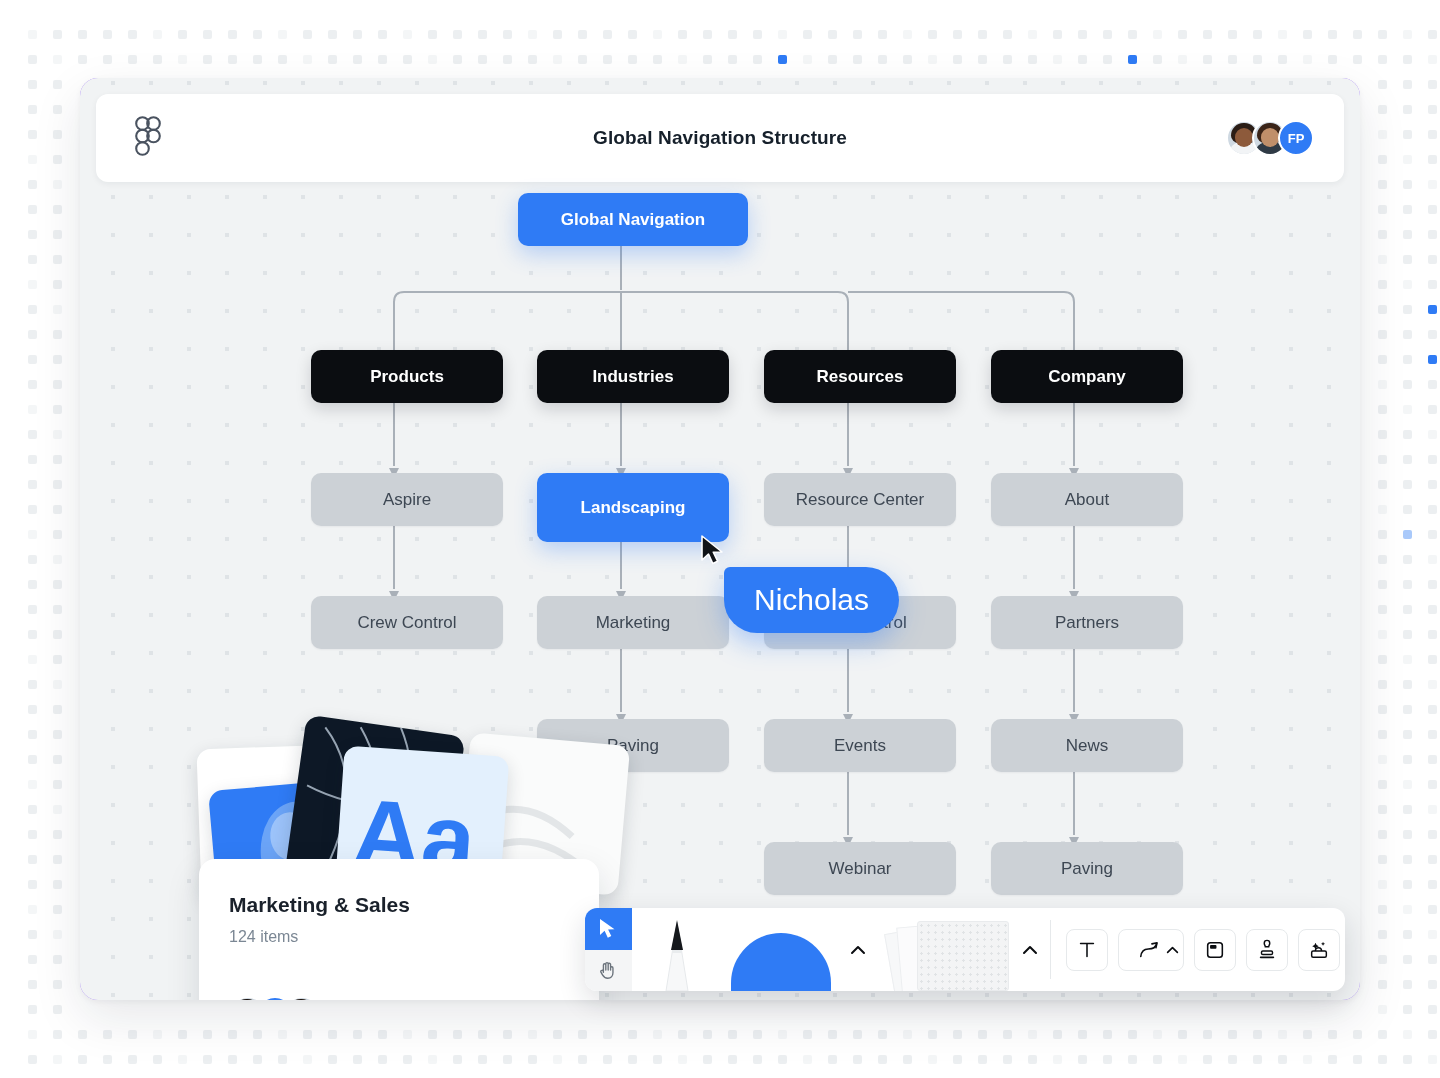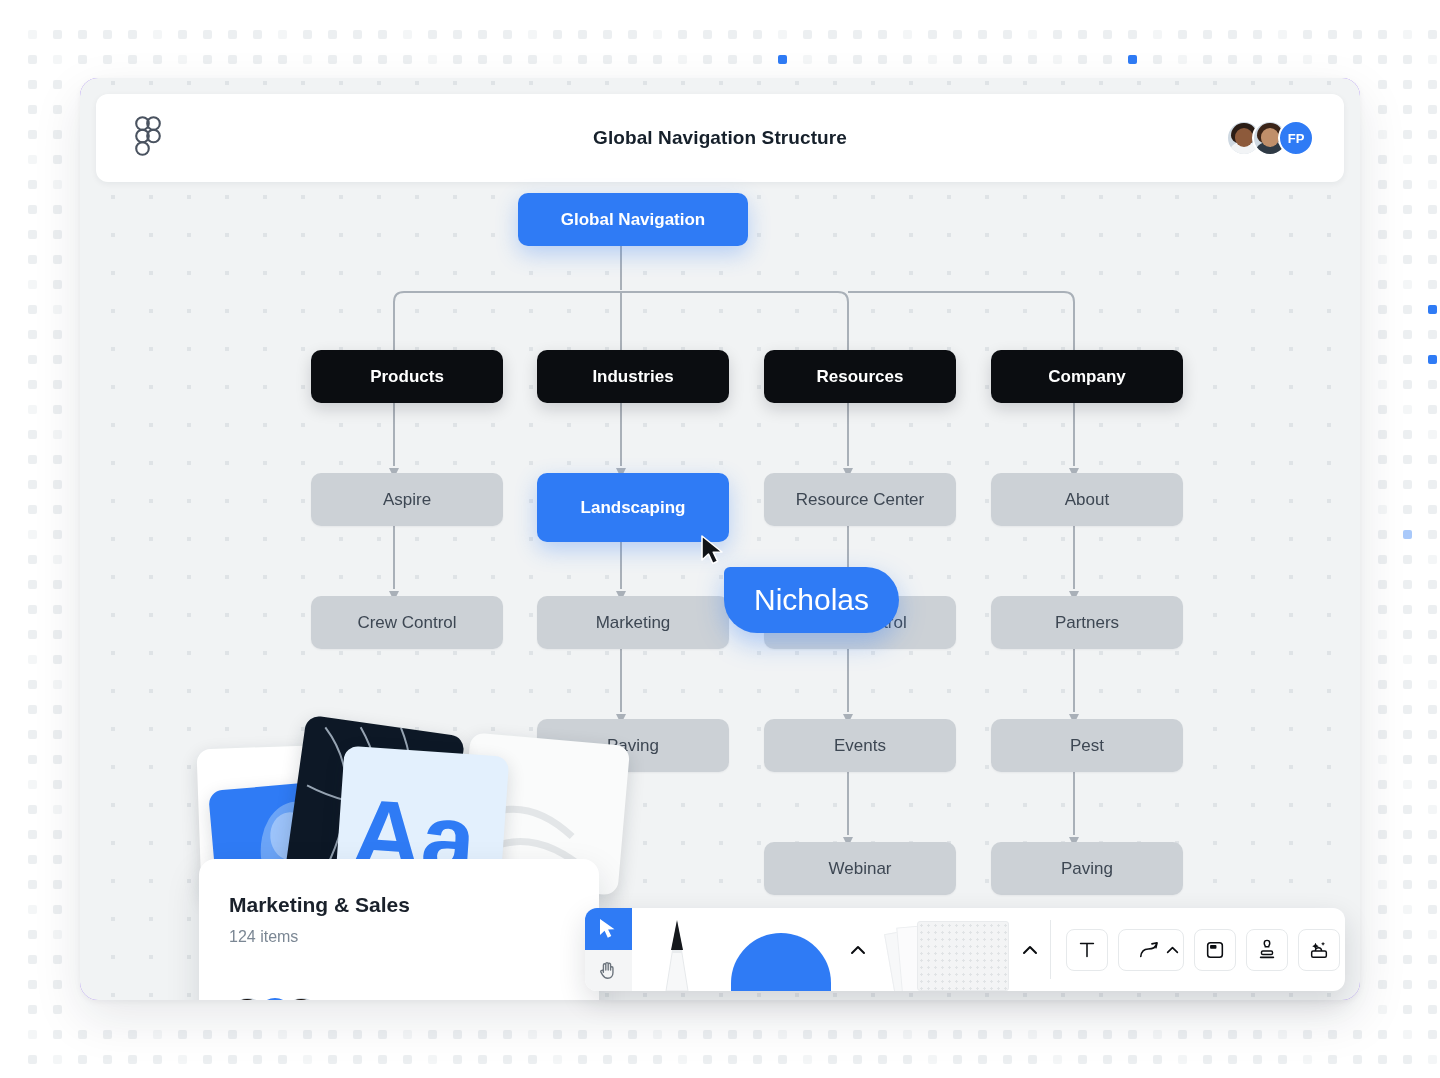--- a/index.html
+++ b/index.html
@@ -676,21 +676,21 @@
       <span>Webinar</span>
     </div>
 
     <div class="node gray" style="left:899px;top:518px;width:192px;height:53px">
       <span>Partners</span>
     </div>
     <div class="node gray" style="left:899px;top:395px;width:192px;height:53px">
       <span>About</span>
     </div>
     <div class="node gray" style="left:899px;top:641px;width:192px;height:53px">
-      <span>Pest</span>
+      <span>News</span>
     </div>
     <div class="node gray" style="left:899px;top:764px;width:192px;height:53px">
       <span>Paving</span>
     </div>
 
     <div class="cursor-wrap" style="left:620px;top:457px">
       <svg class="cursor-arrow" width="26" height="32" viewBox="0 0 26 32">
         <path d="M2 1 L2 25 L8.5 19.2 L12.8 28.5 L17.6 26.2 L13.3 17.2 L22 17 Z" fill="#111418" stroke="#ffffff" stroke-width="1.6" stroke-linejoin="round"></path>
       </svg>
       <div class="cursor-label">Nicholas</div>

